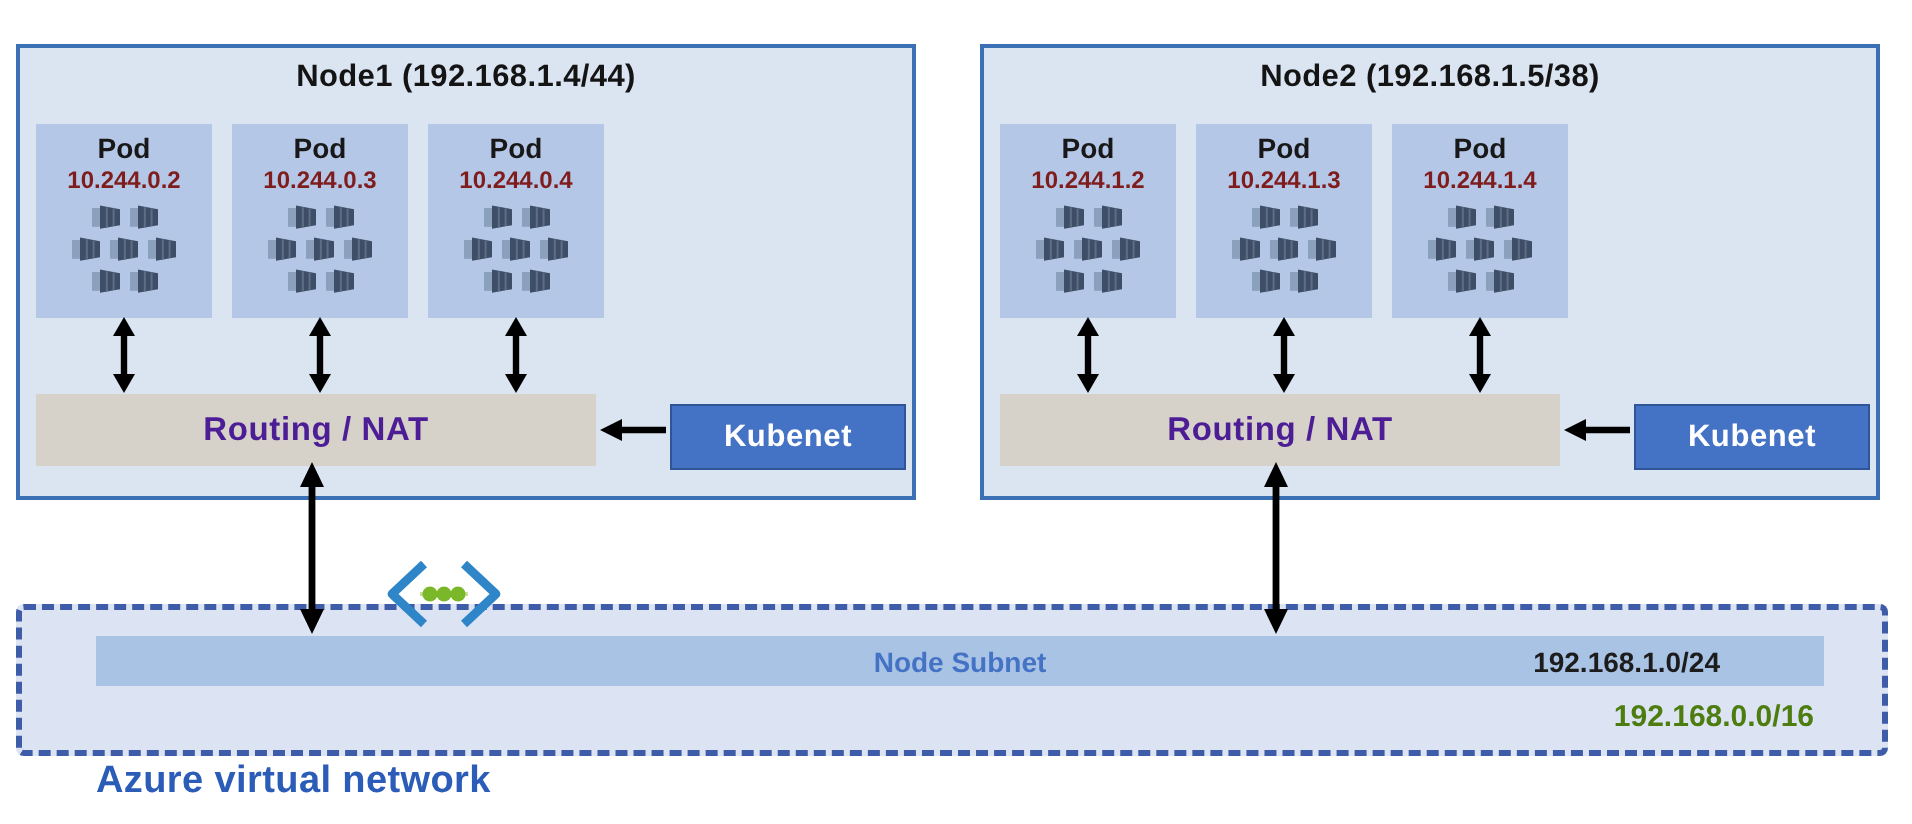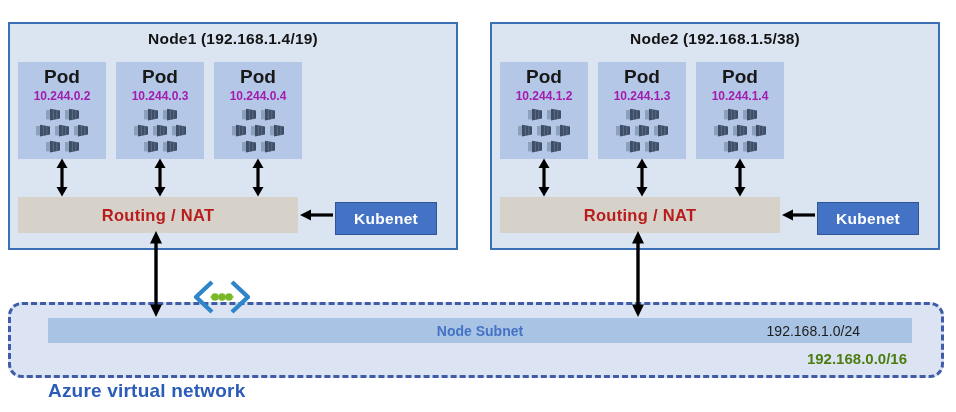--- a/index.html
+++ b/index.html
@@ -16,56 +16,56 @@
   }
   .node-title{
     position:absolute;top:6px;left:0;width:100%;text-align:center;
     font-size:15.5px;font-weight:600;color:#141414;letter-spacing:.2px;
   }
   .pods{position:absolute;left:8px;top:38px;display:flex;gap:10px;}
   .pod{
     width:88px;height:97px;background:var(--pod-fill,#b4c7e7);
     display:flex;flex-direction:column;align-items:center;box-sizing:border-box;padding-top:5px;
   }
-  .pod-label{font-size:19px;font-weight:700;color:#181818;line-height:1.1;}
-  .pod-ip{font-size:12px;font-weight:600;color:#a21caf;margin-top:1px;}
+  .pod-label{font-size:14px;font-weight:700;color:#181818;line-height:1.1;}
+  .pod-ip{font-size:12px;font-weight:600;color:#7f1d1d;margin-top:1px;}
   .pod-icon{margin-top:5px;}
   .routing-bar{
     position:absolute;left:8px;top:173px;width:280px;height:36px;
     background:var(--routing-fill,#d6d2ca);
     display:flex;align-items:center;justify-content:center;
-    font-size:16.5px;font-weight:600;color:#b91c1c;letter-spacing:.3px;
+    font-size:16.5px;font-weight:600;color:#4c1d95;letter-spacing:.3px;
   }
   .kubenet{
-    position:absolute;left:325px;top:178px;width:102px;height:33px;
+    position:absolute;left:325px;top:178px;width:118px;height:33px;
     background:var(--kubenet-fill,#4472c4);border:1px solid #2f5597;box-sizing:border-box;
     display:flex;align-items:center;justify-content:center;
     font-size:15.5px;font-weight:700;color:#ffffff;letter-spacing:.3px;
   }
   .node-arrows{position:absolute;left:0;top:0;pointer-events:none;}
   
   .vnet{
     position:absolute;left:8px;top:302px;width:936px;height:76px;
     background:var(--vnet-fill,#dce4f4);
     border:3px dashed var(--vnet-border,#3e5ca8);
-    border-radius:14px;box-sizing:border-box;
+    border-radius:4px;box-sizing:border-box;
   }
   .subnet-bar{
     position:absolute;left:37px;top:13px;width:864px;height:25px;
     background:var(--subnet-fill,#a9c3e4);
   }
   .subnet-label{
     position:absolute;left:0;top:0;width:100%;height:100%;
     display:flex;align-items:center;justify-content:center;
     font-size:14px;font-weight:700;color:var(--subnet-text,#4472c4);
   }
   .subnet-cidr{
     position:absolute;right:52px;top:0;height:100%;
     display:flex;align-items:center;
-    font-size:14px;font-weight:400;color:#1c1c1c;
+    font-size:14px;font-weight:700;color:#1c1c1c;
   }
   .vnet-label{
     position:absolute;left:37px;top:42px;
     font-size:19px;font-weight:700;color:var(--accent-text,#2b5cb8);letter-spacing:.2px;margin-top:33px;
   }
   .vnet-cidr{
     position:absolute;right:34px;top:45px;
     font-size:15px;font-weight:600;color:#4d7c0f;
   }
   .overlay{position:absolute;left:0;top:0;pointer-events:none;}
@@ -101,21 +101,21 @@
       <line x1="0" y1="242" x2="0" y2="306" stroke="#000" stroke-width="3.4"></line>
       <polygon points="-6,243.5 6,243.5 0,231" fill="#000"></polygon>
       <polygon points="-6,304.5 6,304.5 0,317" fill="#000"></polygon>
     </g>
   </defs>
 </svg>
 
 <div class="stage">
 
   <section class="node" style="left:8px;">
-    <div class="node-title">Node1 (192.168.1.4/19)</div>
+    <div class="node-title">Node1 (192.168.1.4/44)</div>
     <div class="pods">
       <div class="pod">
         <div class="pod-label">Pod</div>
         <div class="pod-ip">10.244.0.2</div>
         <svg class="pod-icon" width="61" height="46" viewBox="0 0 61 46">
             <use href="#pod-cluster"></use>
           </svg>
       </div>
       <div class="pod">
         <div class="pod-label">Pod</div>

